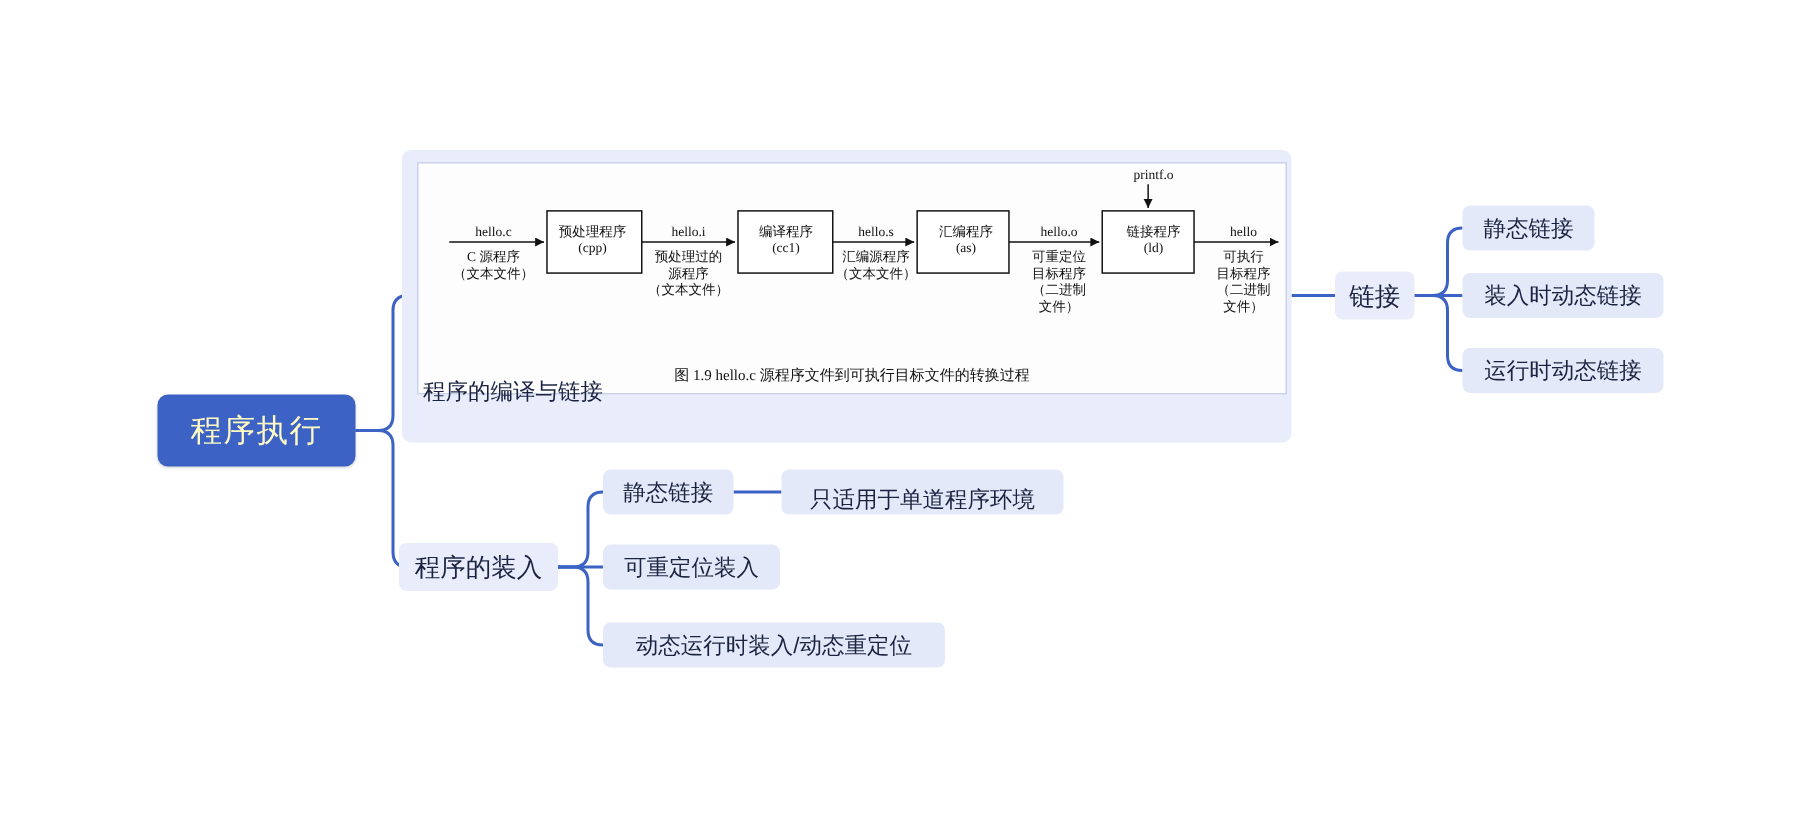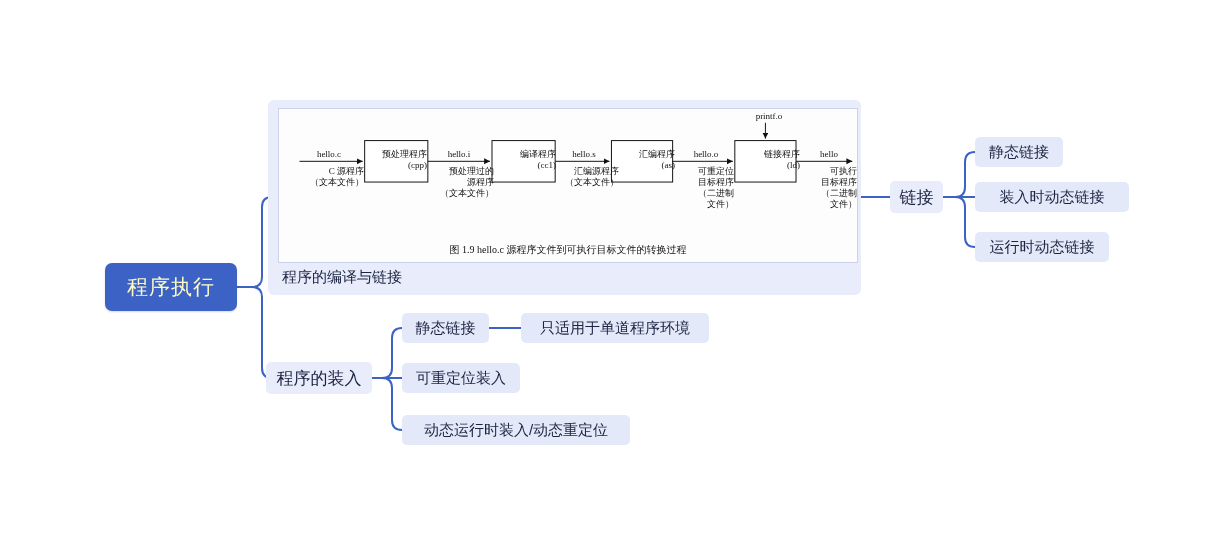--- a/index.html
+++ b/index.html
@@ -57,32 +57,33 @@
     border-radius: 5px;
     font-size: 15px;
     padding: 0 10px;
   }
   .lvl3 {
     background: #e4e9fa;
     color: #1a2340;
     border-radius: 5px;
     font-size: 15px;
     padding: 0 20px;
+    align-items: flex-end;
   }
   
   .card-node {
     position: absolute;
     background: #e8ecfb;
     border-radius: 6px;
     box-sizing: border-box;
   }
   .card-label {
     position: absolute;
     left: 14px;
-    bottom: 8px;
+    bottom: 24px;
     font-size: 15px;
     color: #1a2340;
   }
   .fig {
     position: absolute;
     left: 10px;
     top: 8px;
     width: 580px;
     height: 155px;
     background: #fdfdfe;
@@ -104,21 +105,21 @@
     position: absolute;
     left: 0; right: 0;
     bottom: 5px;
     text-align: center;
     font-family: "Liberation Serif", serif;
     font-size: 10px;
     color: #111;
   }
   .boxlabel {
     position:absolute;
-    text-align:right;
+    text-align:center;
     font-family:"Liberation Serif", serif;
     font-size:9px;
     line-height:11px;
     color:#111;
     transform: translateX(-50%);
   }
 </style>
 </head>
 <body>
 
@@ -219,21 +220,21 @@
     <div class="card-label">程序的编译与链接</div>
   </div>
 
   <div class="node lvl1" style="left:890px; top:181px; width:53px; height:32px;">
     <span>链接</span>
   </div>
 
   <div class="node lvl2" style="left:975px; top:137px; width:88px; height:30px;">
     <span>静态链接</span>
   </div>
-  <div class="node lvl2" style="left:975px; top:182px; width:154px; height:30px;">
+  <div class="node lvl2" style="left:975px; top:182px; width:134px; height:30px;">
     <span>装入时动态链接</span>
   </div>
   <div class="node lvl2" style="left:975px; top:232px; width:134px; height:30px;">
     <span>运行时动态链接</span>
   </div>
 
   <div class="node lvl1" style="left:266px; top:362px; width:106px; height:32px;">
     <span>程序的装入</span>
   </div>
 

